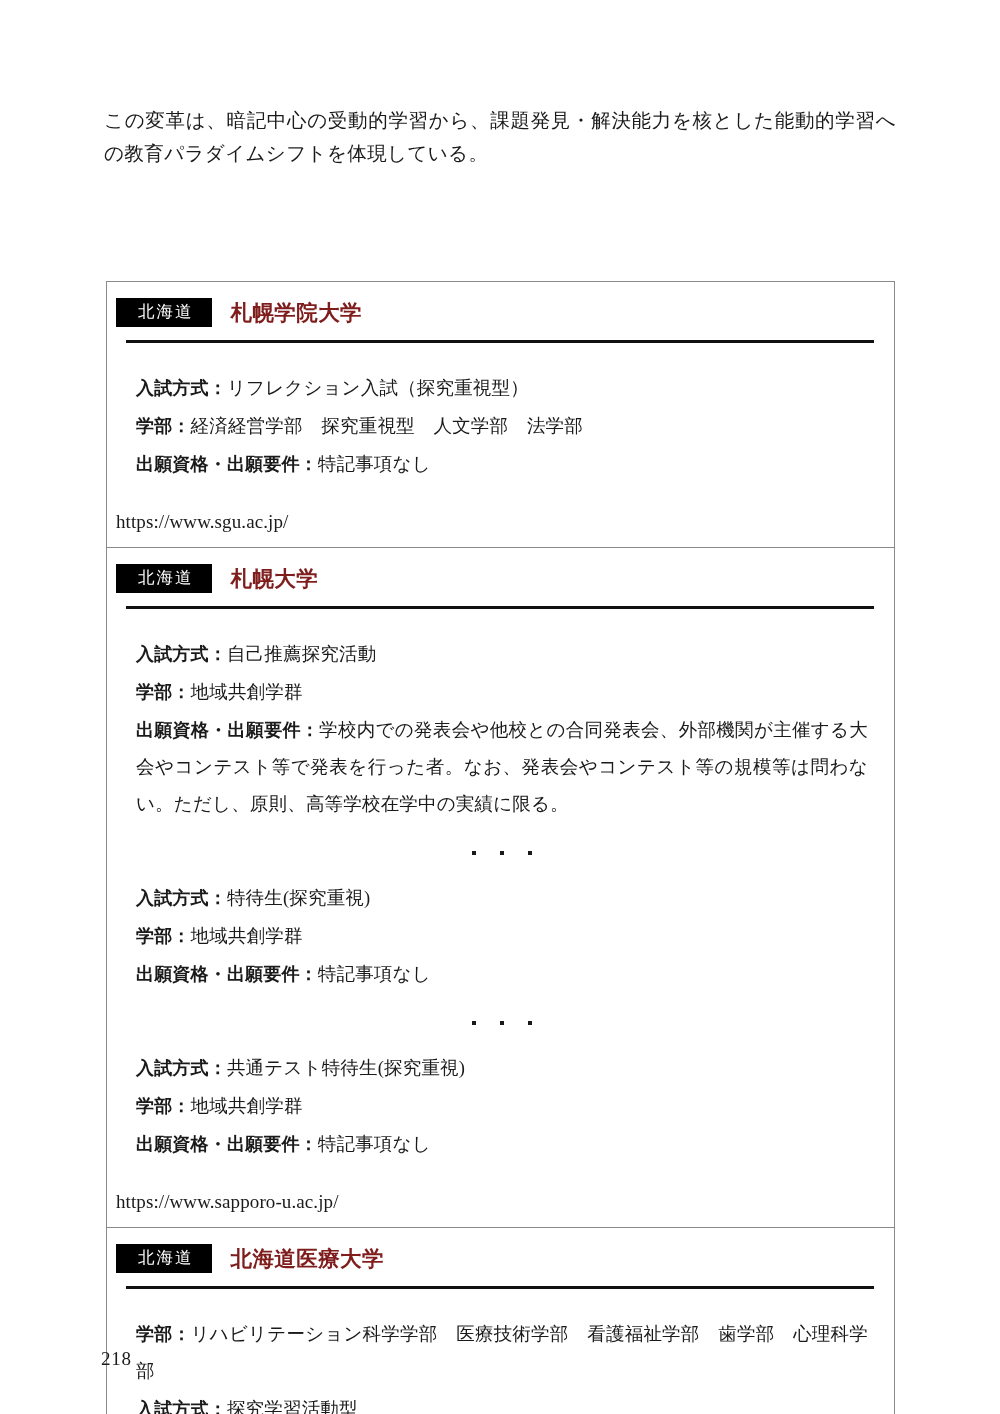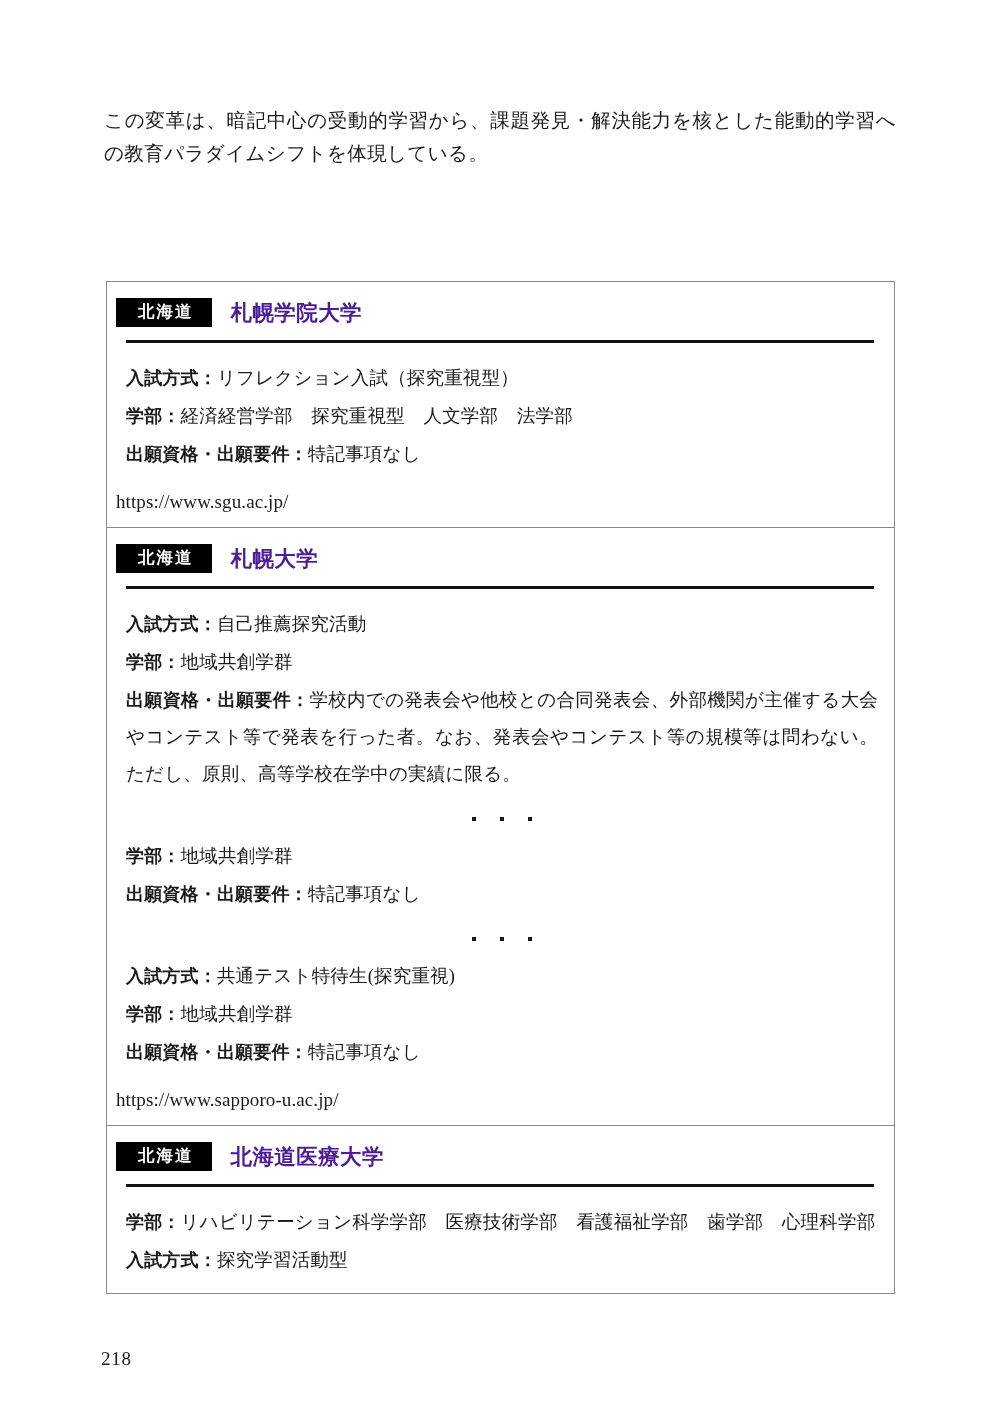--- a/index.html
+++ b/index.html
@@ -65,51 +65,51 @@
   .card-header {
     display: flex;
     align-items: center;
     padding-top: 16px;
     padding-bottom: 4px;
   }
   .pref-badge {
     background: #000000;
     color: #ffffff;
     font-family: "DejaVu Sans", "Liberation Sans", sans-serif;
-    font-weight: bold;
+    font-weight: normal;
     font-size: 16.5px;
     letter-spacing: 0.12em;
     padding: 5px 19px 6px 22px;
     line-height: 1.1;
     display: inline-block;
     white-space: nowrap;
   }
   .univ-name {
     font-family: "DejaVu Sans", "Liberation Sans", sans-serif;
     font-weight: bold;
     font-size: 21.5px;
     letter-spacing: 0.02em;
     margin-left: 18px;
     white-space: nowrap;
-    color: #4c1d95;
+    color: #7f1d1d;
   }
 
   
   .header-rule {
     height: 3px;
     background: #111111;
     margin: 9px 8px 0 10px;
   }
 
   .card-body {
     padding: 16px 4px 10px 10px;
   }
 
   .entry {
-    margin: 0;
+    margin: 10px;
   }
   .field {
     font-size: 18.5px;
     line-height: 37px;
     margin: 0;
     text-align: justify;
     text-justify: inter-character;
     font-family: "Liberation Serif", "DejaVu Serif", serif;
     letter-spacing: 0.01em;
   }
@@ -196,20 +196,21 @@
         </div>
         <div class="header-rule"></div>
         <div class="card-body">
           <div class="entry">
             <p class="field"><span class="lbl">入試方式：</span><span class="val">自己推薦探究活動</span></p>
             <p class="field"><span class="lbl">学部：</span><span class="val">地域共創学群</span></p>
             <p class="field"><span class="lbl">出願資格・出願要件：</span><span class="val">学校内での発表会や他校との合同発表会、外部機関が主催する大会やコンテスト等で発表を行った者。なお、発表会やコンテスト等の規模等は問わない。ただし、原則、高等学校在学中の実績に限る。</span></p>
           </div>
           <div class="dots-sep"><span class="dot"></span><span class="dot"></span><span class="dot"></span></div>
           <div class="entry">
+            <p class="field"><span class="lbl">入試方式：</span><span class="val">特待生(探究重視)</span></p>
             <p class="field"><span class="lbl">学部：</span><span class="val">地域共創学群</span></p>
             <p class="field"><span class="lbl">出願資格・出願要件：</span><span class="val">特記事項なし</span></p>
           </div>
           <div class="dots-sep"><span class="dot"></span><span class="dot"></span><span class="dot"></span></div>
           <div class="entry">
             <p class="field"><span class="lbl">入試方式：</span><span class="val">共通テスト特待生(探究重視)</span></p>
             <p class="field"><span class="lbl">学部：</span><span class="val">地域共創学群</span></p>
             <p class="field"><span class="lbl">出願資格・出願要件：</span><span class="val">特記事項なし</span></p>
           </div>
         </div>

